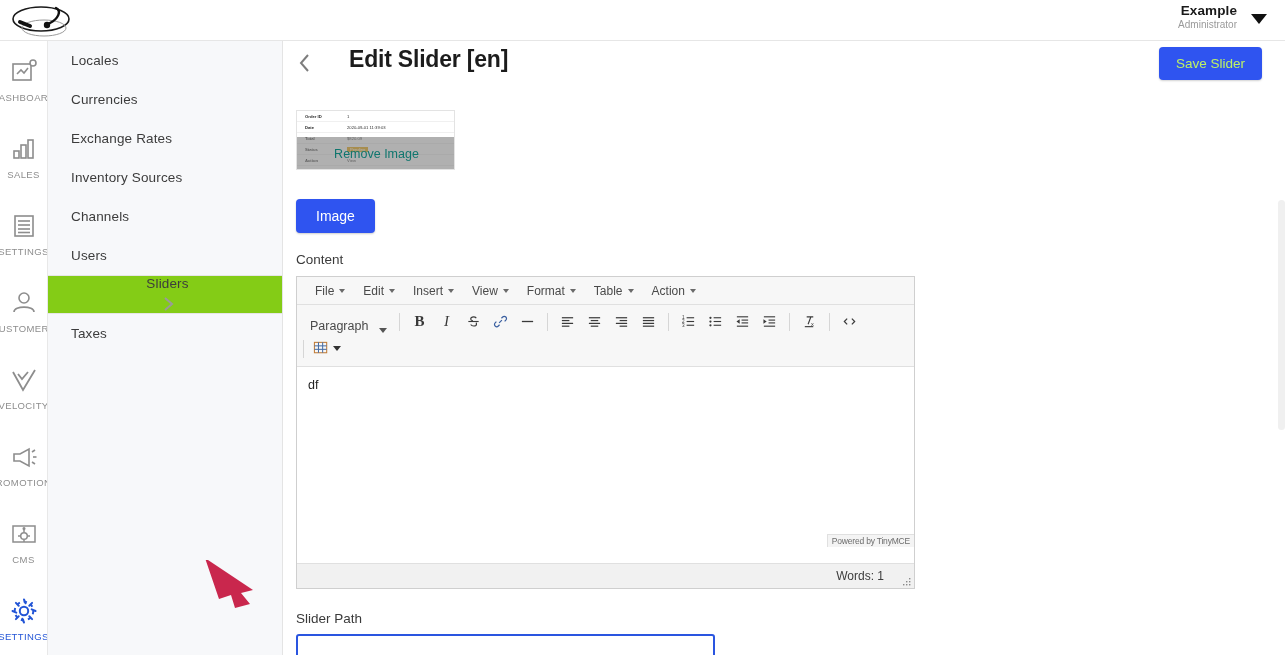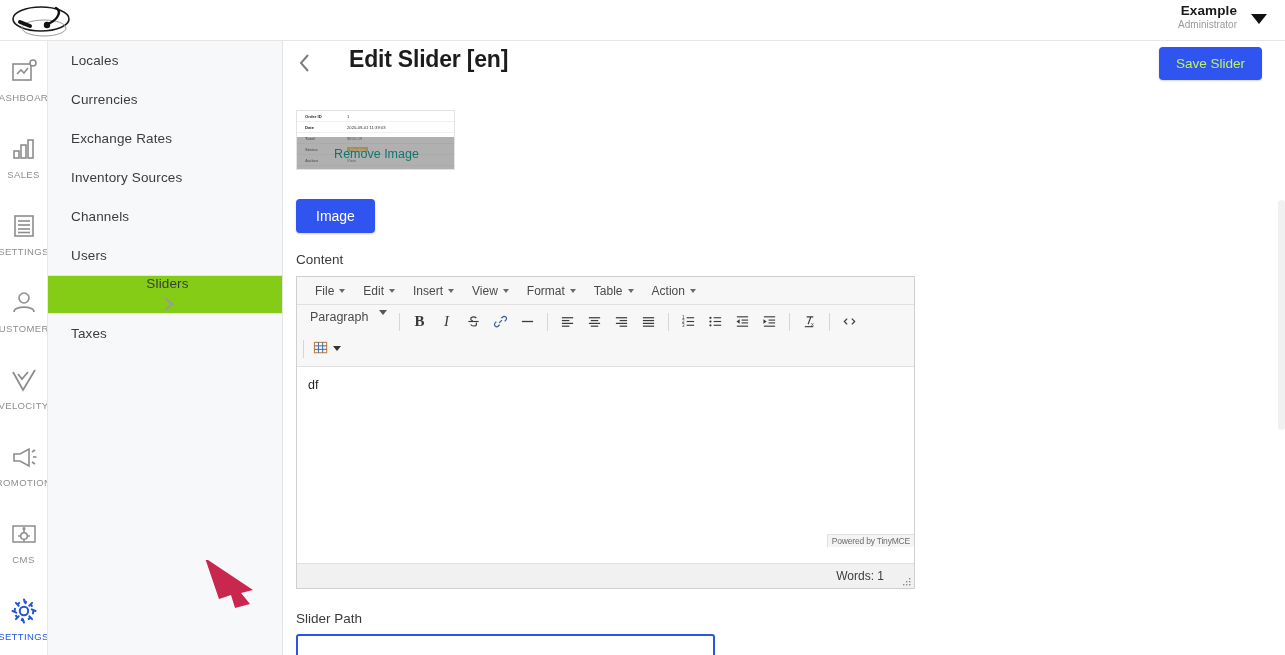--- a/index.html
+++ b/index.html
@@ -219,21 +219,21 @@
     margin: 0 6px;
   }
   .tb-btn {
     width: 27px; height: 23px;
     display: flex; align-items: center; justify-content: center;
     cursor: pointer; border-radius: 2px;
     color: #3a3a3a;
     font-size: 14px;
   }
   .fmt-select {
-    display: flex; align-items: flex-start; justify-content: space-between;
+    display: flex; align-items: flex-end; justify-content: space-between;
     width: 90px; height: 23px;
     font-size: 12.5px; color: #4a4a4a;
     padding: 0 6px 0 7px;
     cursor: pointer; border-radius: 2px;
   }
   .fmt-select .tri {
     width: 0; height: 0;
     border-left: 4px solid transparent;
     border-right: 4px solid transparent;
     border-top: 5px solid #555;

